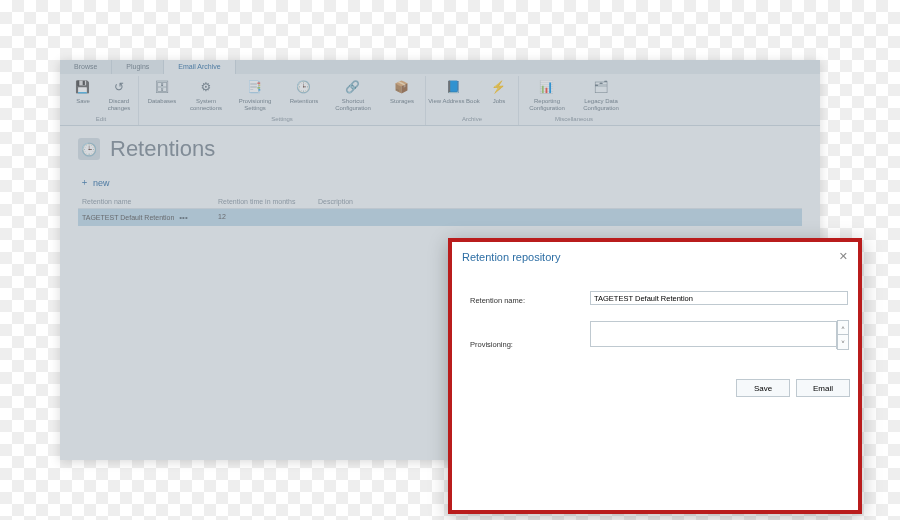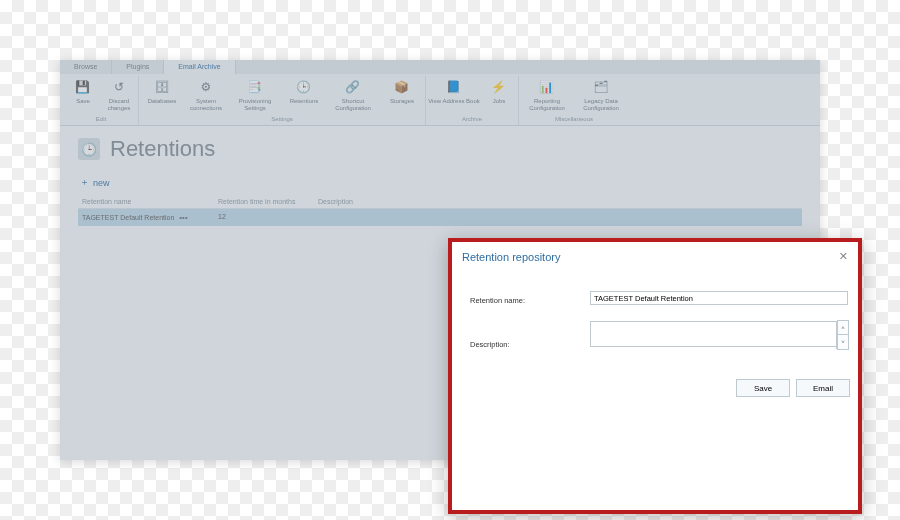--- a/index.html
+++ b/index.html
@@ -267,21 +267,21 @@
     <div class="dclose">✕</div>
   </div>
   <div class="dbody">
     <div class="drow">
       <div class="dlab">Retention name:</div>
       <div class="dctrl">
         <input class="dinput" value="TAGETEST Default Retention" style="">
       </div>
     </div>
     <div class="drow">
-      <div class="dlab">Description:</div>
+      <div class="dlab">Provisioning:</div>
       <div class="dctrl dtextwrap">
         <textarea class="dtextarea" style=""></textarea>
         <div class="sparrows">
           <div class="up">˄</div>
           <div class="down">˅</div>
         </div>
       </div>
     </div>
   </div>
   <div class="dfoot">

